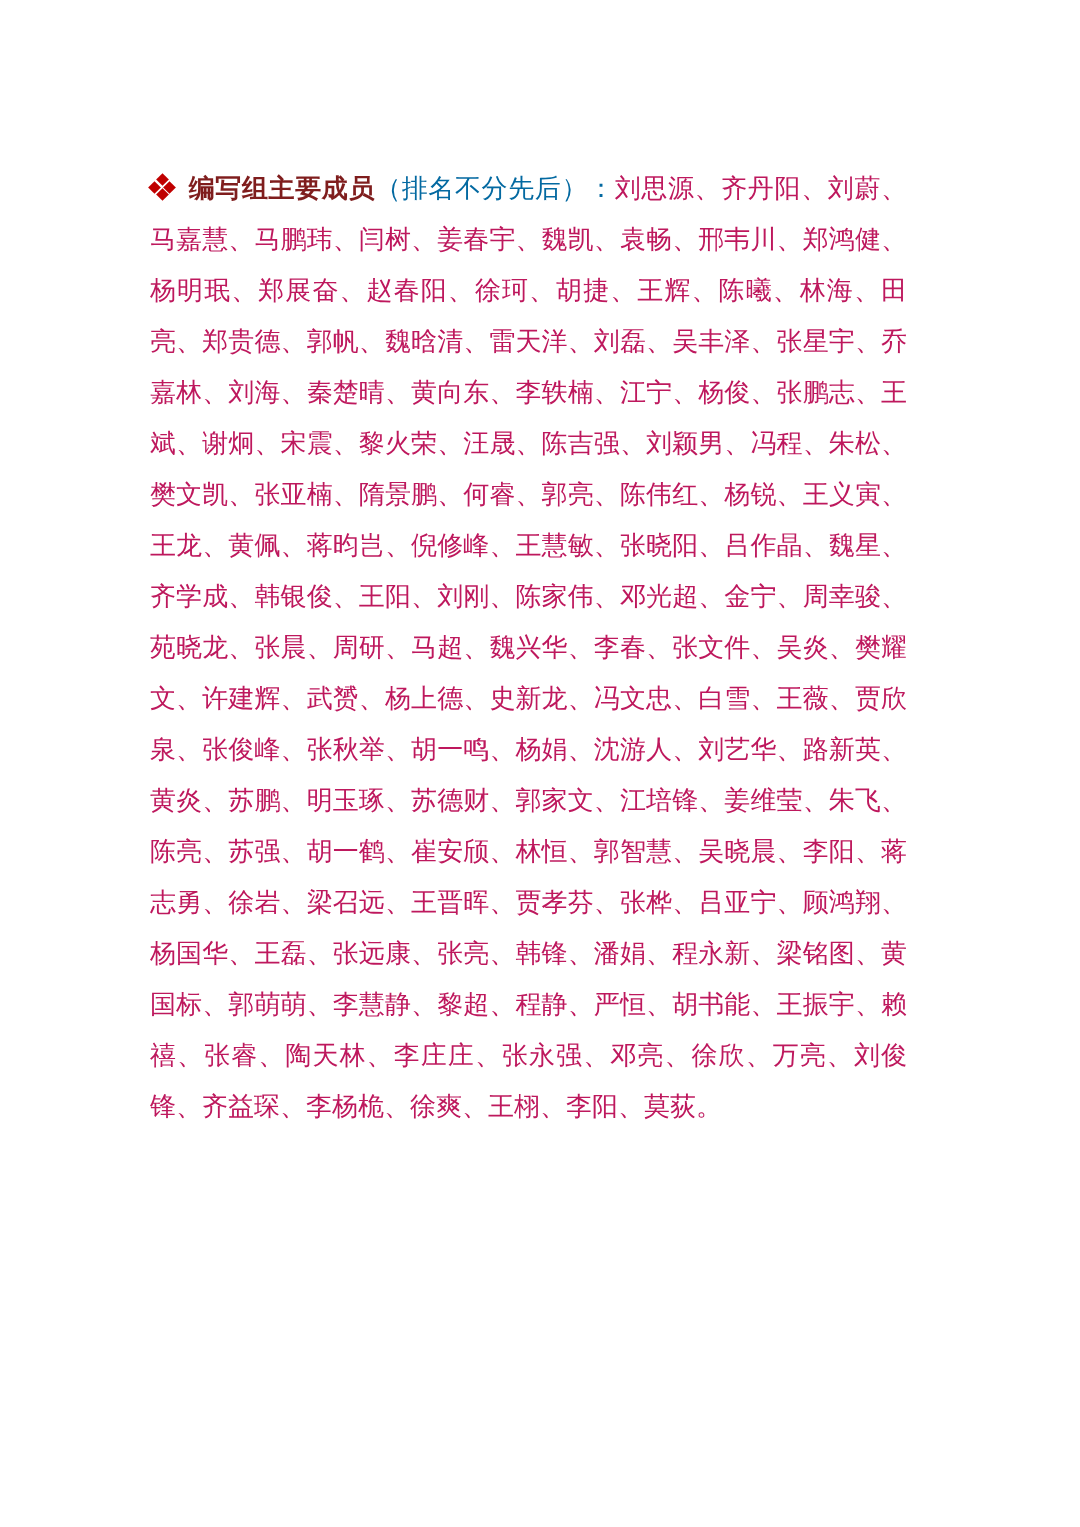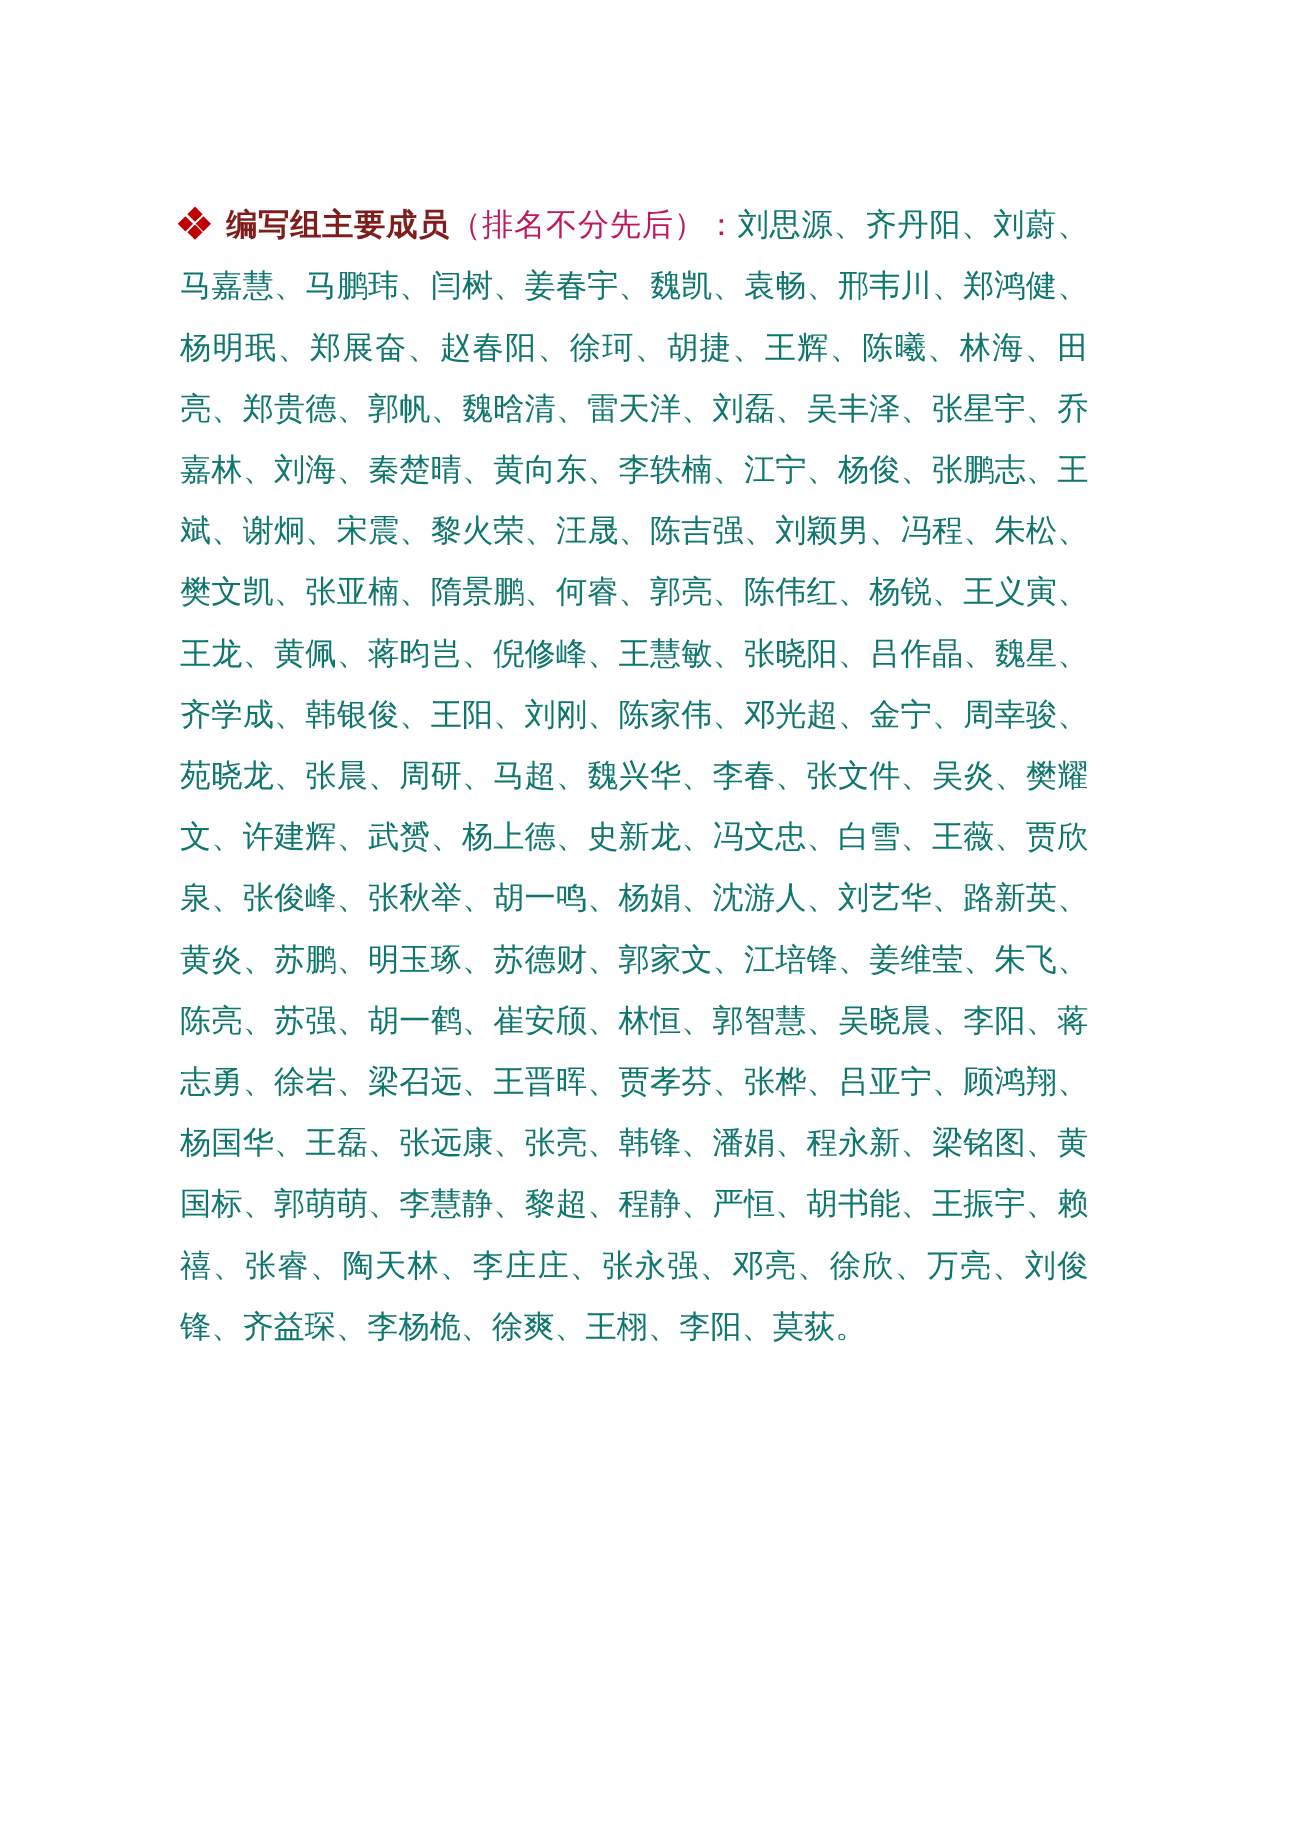--- a/index.html
+++ b/index.html
@@ -48,24 +48,24 @@
   .bullet .d-right  { left: 15px; top: 7.5px; }
   .bullet .d-bottom { left: 7.5px; top: 15px; }
 
   .title {
     font-family: "DejaVu Sans", sans-serif;
     font-weight: 700;
     color: #7f1d1d;
   }
   .note {
     font-weight: 400;
-    color: #be185d;
+    color: #0369a1;
   }
   .names {
-    color: #0f766e;
+    color: #be185d;
   }
 </style>
 </head>
 <body>
 
 <div class="page">
   <p class="para">
     <span class="bullet">
       <i class="d-top"></i><i class="d-left"></i><i class="d-right"></i><i class="d-bottom"></i>
     </span><span class="title">编写组主要成员</span><span class="note">（排名不分先后）：</span><span class="names">刘思源、齐丹阳、刘蔚、马嘉慧、马鹏玮、闫树、姜春宇、魏凯、袁畅、邢韦川、郑鸿健、杨明珉、郑展奋、赵春阳、徐珂、胡捷、王辉、陈曦、林海、田亮、郑贵德、郭帆、魏晗清、雷天洋、刘磊、吴丰泽、张星宇、乔嘉林、刘海、秦楚晴、黄向东、李轶楠、江宁、杨俊、张鹏志、王斌、谢炯、宋震、黎火荣、汪晟、陈吉强、刘颖男、冯程、朱松、樊文凯、张亚楠、隋景鹏、何睿、郭亮、陈伟红、杨锐、王义寅、王龙、黄佩、蒋昀岂、倪修峰、王慧敏、张晓阳、吕作晶、魏星、齐学成、韩银俊、王阳、刘刚、陈家伟、邓光超、金宁、周幸骏、苑晓龙、张晨、周研、马超、魏兴华、李春、张文件、吴炎、樊耀文、许建辉、武赟、杨上德、史新龙、冯文忠、白雪、王薇、贾欣泉、张俊峰、张秋举、胡一鸣、杨娟、沈游人、刘艺华、路新英、黄炎、苏鹏、明玉琢、苏德财、郭家文、江培锋、姜维莹、朱飞、陈亮、苏强、胡一鹤、崔安颀、林恒、郭智慧、吴晓晨、李阳、蒋志勇、徐岩、梁召远、王晋晖、贾孝芬、张桦、吕亚宁、顾鸿翔、杨国华、王磊、张远康、张亮、韩锋、潘娟、程永新、梁铭图、黄国标、郭萌萌、李慧静、黎超、程静、严恒、胡书能、王振宇、赖禧、张睿、陶天林、李庄庄、张永强、邓亮、徐欣、万亮、刘俊锋、齐益琛、李杨桅、徐爽、王栩、李阳、莫荻。</span>

